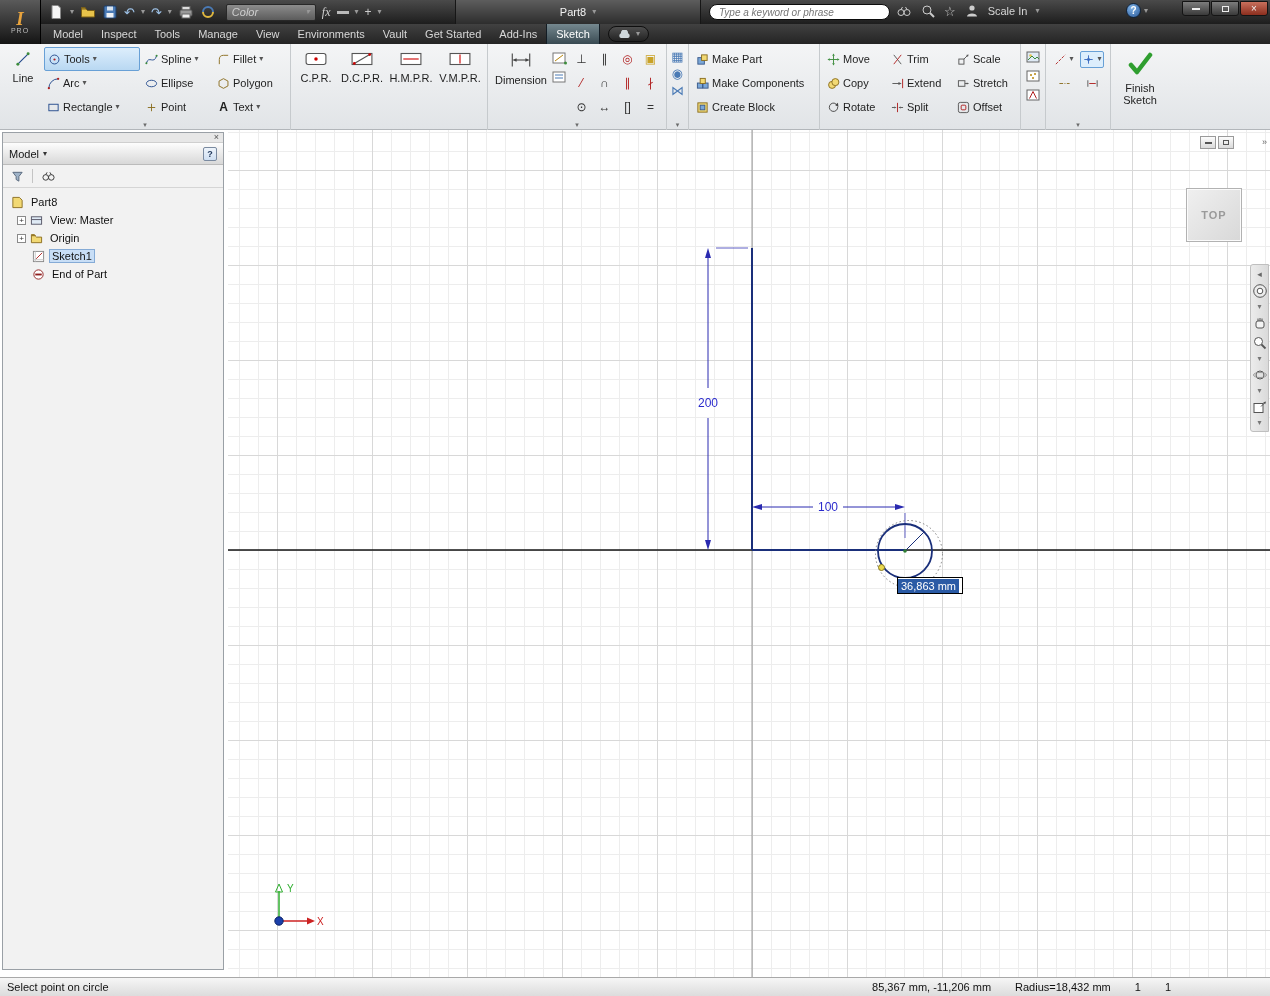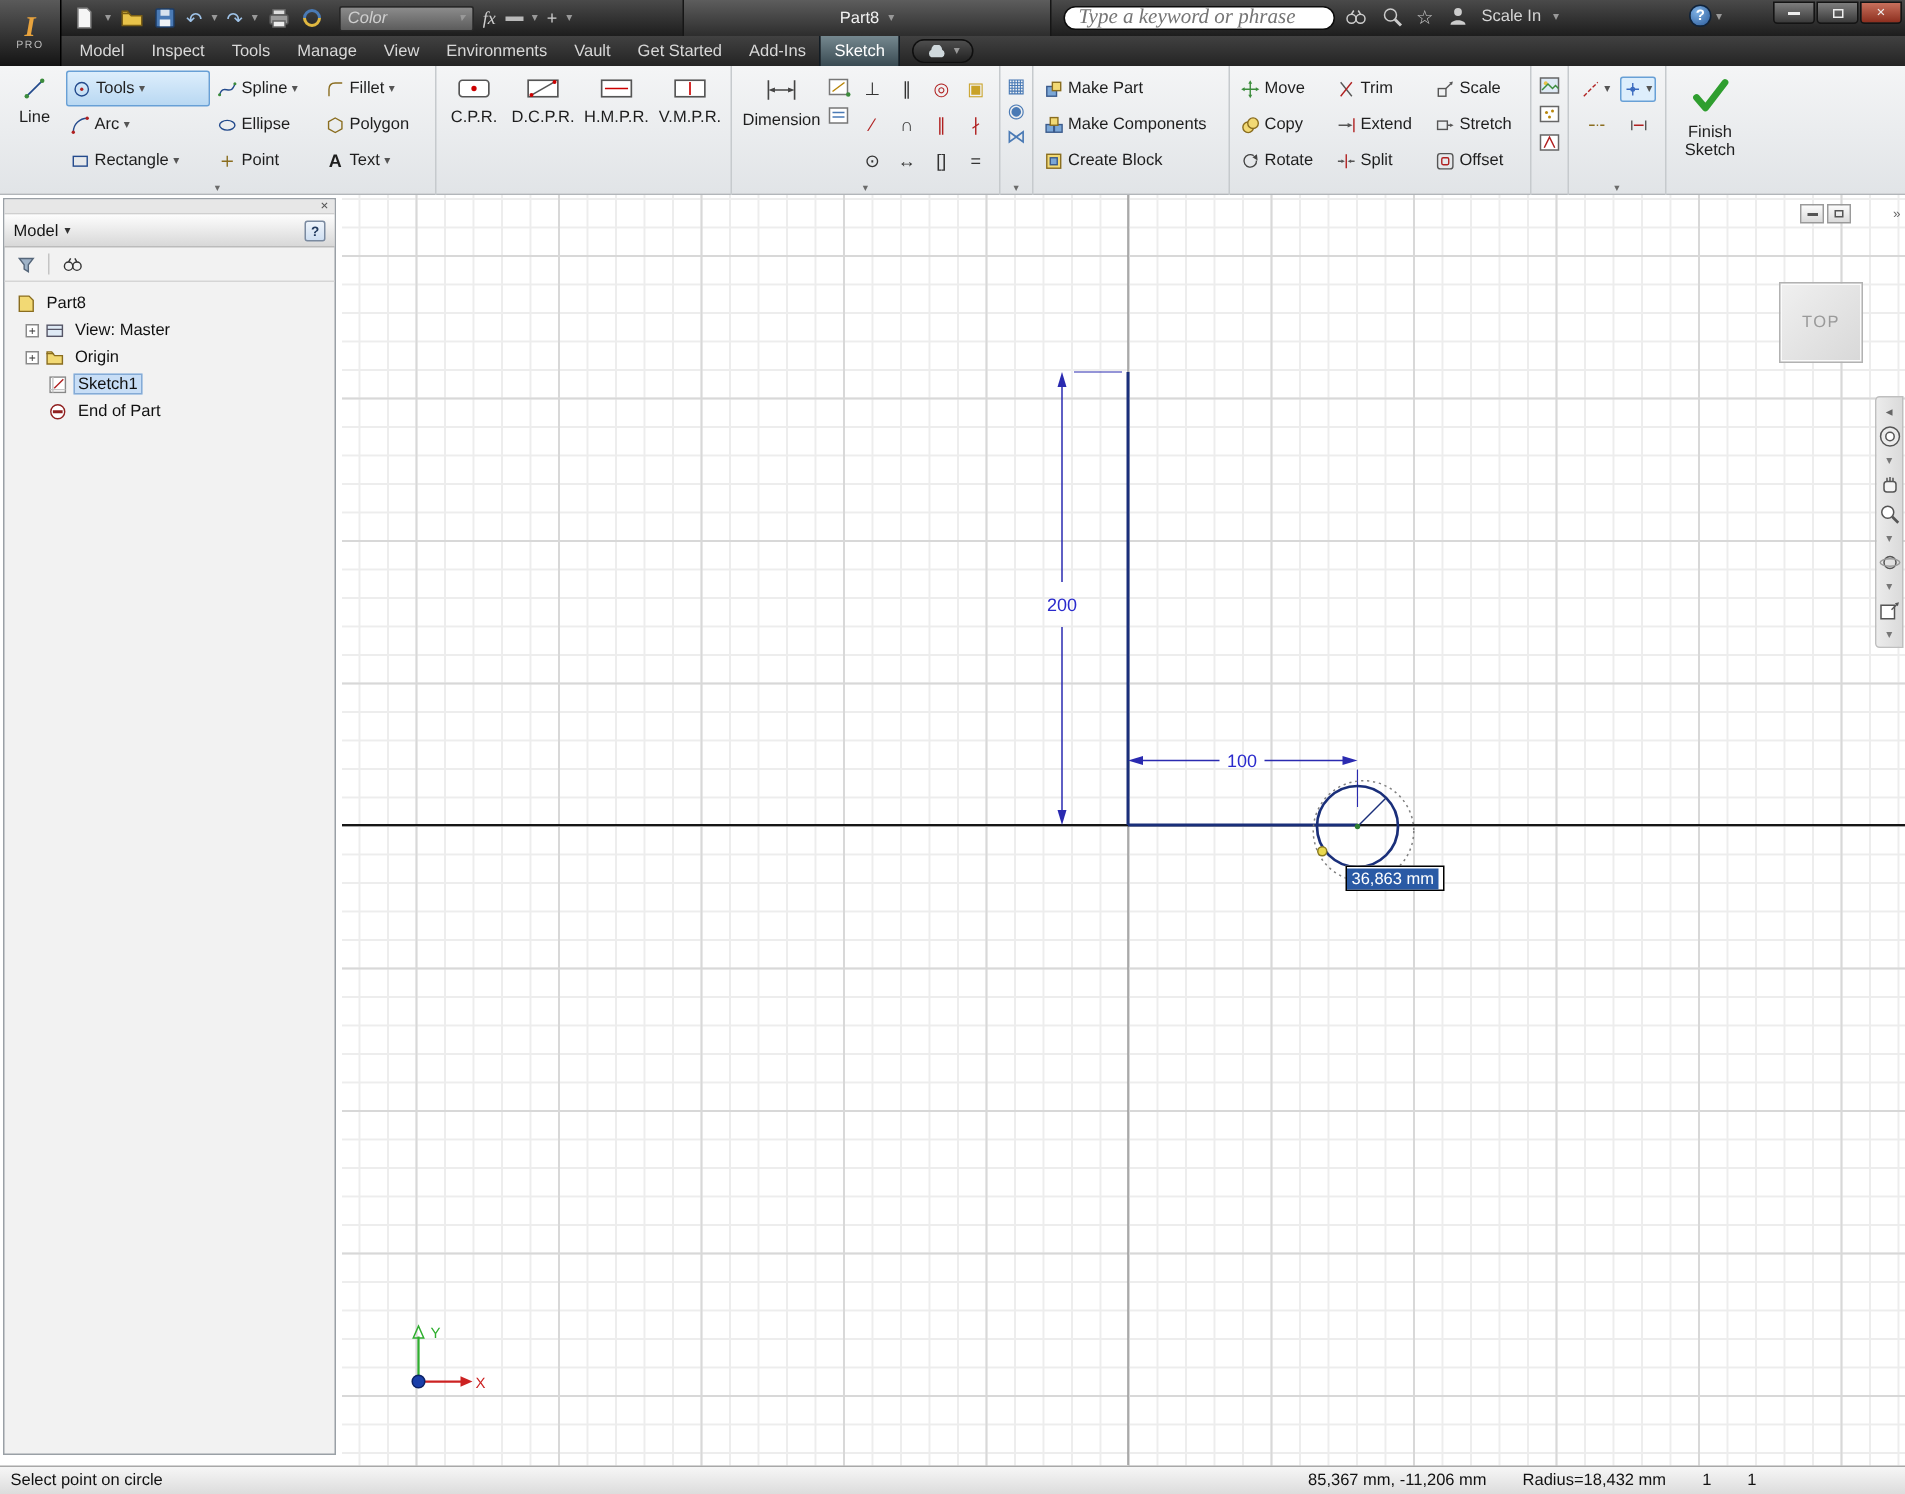--- a/index.html
+++ b/index.html
@@ -15,21 +15,21 @@
 .logo-pro{font-size:7px;color:#bbb;letter-spacing:1px}
 .qa{display:flex;align-items:center;gap:6px;margin-left:48px}
 .caret{font-size:8px;color:#999;line-height:1}
 .panel .caret{color:#555}
 .combo{width:90px;height:17px;background:linear-gradient(#8c8c8c,#5c5c5c);border:1px solid #282828;border-radius:2px;color:#cfcfcf;font-style:italic;display:flex;align-items:center;justify-content:space-between;padding:0 5px;margin-left:4px}
 .glyph{color:#9fc3e8;font-size:13px;line-height:1}
 .fxg{font-family:"Liberation Serif",serif;font-style:italic;color:#d0d0d0;font-size:12px}
 .barg{width:12px;height:3px;background:#b9b9b9;display:inline-block}
 #title-strip{position:absolute;left:455px;top:0;width:246px;height:24px;background:linear-gradient(#5d5d5d,#2d2d2d);border-left:1px solid #161616;border-right:1px solid #161616;display:flex;align-items:center;justify-content:center;gap:6px;color:#f2f2f2}
 #searchbox{position:absolute;left:709px;top:4px;width:181px;height:16px;background:#fff;border:1px solid #0c0c0c;border-radius:8px;display:flex;align-items:center;padding:0 9px}
-#searchbox input{border:none;outline:none;width:100%;font-style:italic;font-size:14px;color:#777;background:transparent;font-family:Liberation Serif, serif}
+#searchbox input{border:none;outline:none;width:100%;font-style:italic;font-size:10px;color:#777;background:transparent;font-family:Liberation Sans, sans-serif}
 #tb-right{position:absolute;left:896px;top:3px;display:flex;align-items:center;gap:8px;color:#d6d6d6}
 #help-group{position:absolute;left:1126px;top:3px;display:flex;align-items:center;gap:3px}
 .helpcirc{width:15px;height:15px;border-radius:50%;background:radial-gradient(circle at 35% 30%,#7fb2e5,#2a5a9a);border:1px solid #10233a;color:#fff;font-weight:700;font-size:10px;display:flex;align-items:center;justify-content:center}
 #winbtns{position:absolute;right:2px;top:1px;display:flex;gap:1px}
 .wbtn{width:28px;height:15px;background:linear-gradient(#7d7d7d,#3a3a3a);border:1px solid #141414;border-radius:0 0 3px 3px;display:flex;align-items:center;justify-content:center;color:#efefef;font-size:10px;line-height:1}
 .wbtn.close{background:linear-gradient(#c8705c,#8c2e1e)}
 .minbar{width:8px;height:2px;background:#eee}
 .restbox{width:7px;height:6px;border:1px solid #eee}
 
 #tabrow{position:absolute;left:0;top:24px;width:1270px;height:20px;background:linear-gradient(#414141,#242424);display:flex;align-items:stretch;padding-left:44px;color:#d8d8d8}
@@ -66,21 +66,21 @@
 .trow{height:18px;display:flex;align-items:center;gap:4px;padding-left:8px}
 .trow .exp{width:9px;height:9px;border:1px solid #8a8a8a;background:#fff;font-size:8px;line-height:7px;text-align:center;color:#333;flex:none}
 .trow.child{padding-left:14px}
 .trow.leaf{padding-left:29px}
 .trow .tl{font-size:11px;color:#111;padding:1px 3px}
 .trow.sel .tl{background:#c8def6;border:1px solid #85abd6;padding:0 2px}
 
 #canvas{position:absolute;left:228px;top:130px;width:1042px;height:847px;background:#fff;
 background-image:linear-gradient(#d8d8d8 1px,transparent 1px),linear-gradient(90deg,#d8d8d8 1px,transparent 1px),linear-gradient(#ededed 1px,transparent 1px),linear-gradient(90deg,#ededed 1px,transparent 1px);
 background-size:95px 95px,95px 95px,19px 19px,19px 19px;background-position:0 40px,49px 0,0 2px,11px 0;overflow:hidden}
-#viewcube{position:absolute;left:958px;top:58px;width:56px;height:54px;background:linear-gradient(135deg,#f0f0f0,#d8d8d8);border:1px solid #b2b2b2;box-shadow:inset 0 0 0 1px #fbfbfb;display:flex;align-items:center;justify-content:center;color:#9a9a9a;font-weight:400;letter-spacing:1px;font-size:11px}
+#viewcube{position:absolute;left:958px;top:58px;width:56px;height:54px;background:linear-gradient(135deg,#f0f0f0,#d8d8d8);border:1px solid #b2b2b2;box-shadow:inset 0 0 0 1px #fbfbfb;display:flex;align-items:center;justify-content:center;color:#9a9a9a;font-weight:700;letter-spacing:1px;font-size:11px}
 #cwin{position:absolute;right:36px;top:6px;display:flex;gap:2px}
 .cwbtn{width:16px;height:13px;border:1px solid #9a9a9a;background:linear-gradient(#fcfcfc,#dadada);display:flex;align-items:center;justify-content:center;color:#444}
 .cminbar{width:7px;height:2px;background:#555}
 .crestbox{width:6px;height:5px;border:1px solid #555}
 #coverflow{position:absolute;right:3px;top:7px;color:#666;font-size:9px}
 #navbar{position:absolute;right:1px;top:134px;width:19px;display:flex;flex-direction:column;align-items:center;gap:4px;background:linear-gradient(90deg,#ececec,#dadada);border:1px solid #bfbfbf;border-radius:3px 0 0 3px;padding:4px 0}
 #navbar .caret{color:#777}
 #tooltip{position:absolute;left:669px;top:447px;height:17px;border:1px solid #000;background:#fff;display:flex;align-items:center;padding-right:3px}
 #tooltip .sel{background:#2a5aa5;color:#fff;font-size:11px;padding:1px 3px;white-space:nowrap}
 #triad{position:absolute;left:26px;top:748px}

